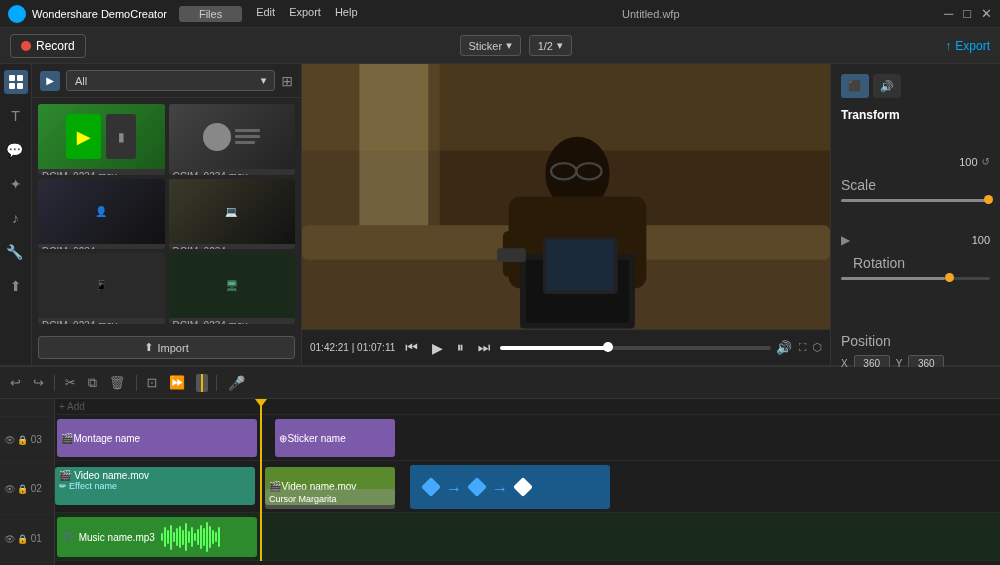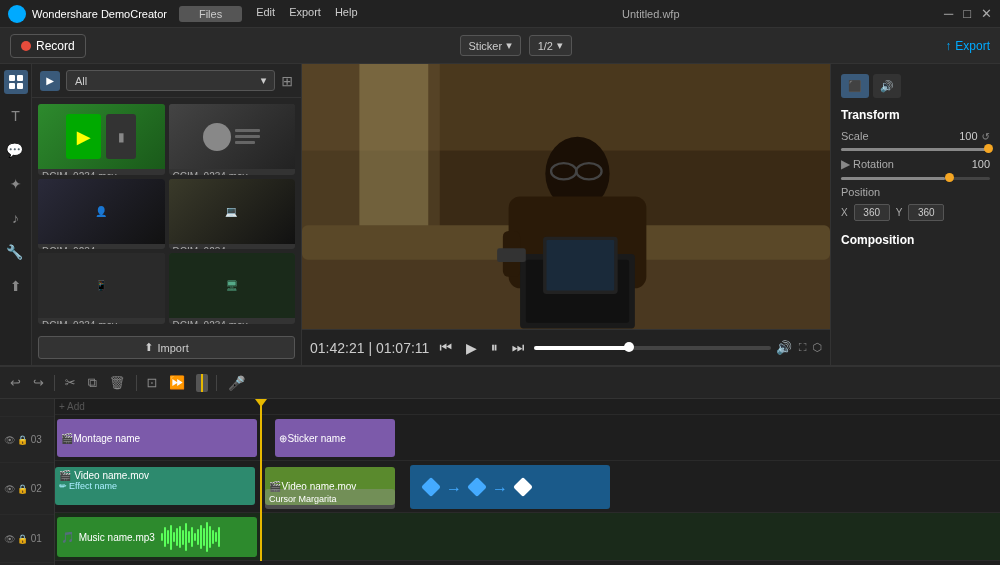--- a/index.html
+++ b/index.html
@@ -49,37 +49,37 @@
     .thumb-5 { background: linear-gradient(135deg, #445, #223); }
     .thumb-6 { background: linear-gradient(135deg, #454, #232); }
     .media-thumb-label { font-size: 10px; color: #aaa; padding: 2px 4px; }
     .import-btn { margin: 6px; background: #333; border: 1px solid #555; color: #ccc; padding: 4px 8px; border-radius: 3px; font-size: 11px; display: flex; align-items: center; justify-content: center; gap: 4px; cursor: pointer; }
 
     
     #preview { flex: 1; background: #1a1a1a; display: flex; flex-direction: column; position: relative; }
     .preview-video { flex: 1; background: #111; position: relative; overflow: hidden; }
     .video-placeholder { width: 100%; height: 100%; background: linear-gradient(135deg, #3a2a1a, #5a4a2a); display: flex; align-items: center; justify-content: center; }
     .preview-controls { background: #222; height: 36px; display: flex; align-items: center; padding: 0 8px; gap: 6px; border-top: 1px solid #333; }
-    .time-display { color: #ccc; font-size: 14px; white-space: nowrap; }
+    .time-display { color: #ccc; font-size: 10px; white-space: nowrap; }
     .ctrl-btn { background: none; border: none; color: #ccc; font-size: 14px; cursor: pointer; padding: 2px 4px; }
     .progress-bar { flex: 1; height: 4px; background: #444; border-radius: 2px; position: relative; cursor: pointer; }
     .progress-fill { width: 40%; height: 100%; background: #fff; border-radius: 2px; }
     .progress-thumb { position: absolute; top: -4px; left: 40%; width: 10px; height: 10px; background: #fff; border-radius: 50%; margin-left: -5px; }
     .vol-icon { color: #888; font-size: 13px; }
     .fit-btn { color: #888; font-size: 11px; cursor: pointer; }
 
     
     #right-panel { width: 170px; background: #252525; border-left: 1px solid #333; padding: 10px; }
     .panel-tabs { display: flex; gap: 4px; margin-bottom: 10px; }
     .panel-tab { width: 28px; height: 24px; background: #333; border-radius: 3px; display: flex; align-items: center; justify-content: center; color: #888; font-size: 11px; cursor: pointer; }
     .panel-tab.active { background: #3a5a7a; color: #fff; }
     .panel-section { margin-bottom: 12px; }
     .panel-section-title { color: #fff; font-size: 12px; font-weight: bold; margin-bottom: 8px; }
     .panel-row { display: flex; align-items: center; margin-bottom: 6px; gap: 4px; }
-    .panel-label { color: #aaa; font-size: 11px; width: 45px; }
+    .panel-label { color: #aaa; font-size: 14px; width: 45px; margin-top: 47px; }
     .panel-value { color: #ccc; font-size: 11px; margin-left: auto; }
     .panel-slider { flex: 1; height: 3px; background: #444; border-radius: 2px; position: relative; }
     .panel-slider-fill { height: 100%; background: #888; border-radius: 2px; }
     .panel-slider-thumb { position: absolute; top: -4px; width: 9px; height: 9px; background: #f5a623; border-radius: 50%; }
     .reset-icon { color: #888; font-size: 10px; cursor: pointer; }
     .panel-input { background: #333; border: 1px solid #555; color: #ccc; padding: 2px 4px; border-radius: 2px; font-size: 10px; width: 36px; text-align: center; }
     .rotate-thumb { left: 70%; }
     .composition-title { color: #fff; font-size: 12px; font-weight: bold; margin-top: 8px; }
 
     

